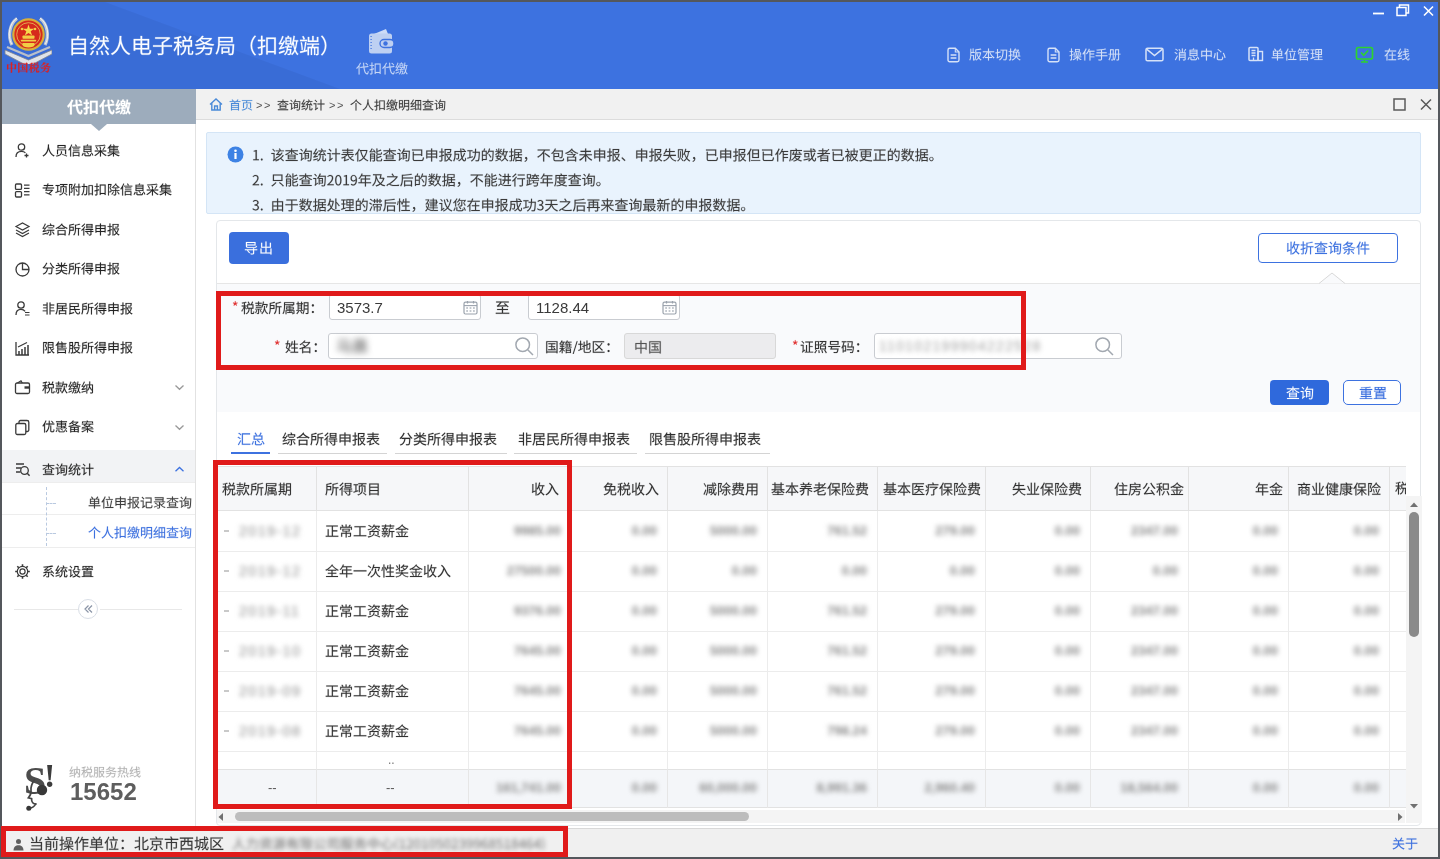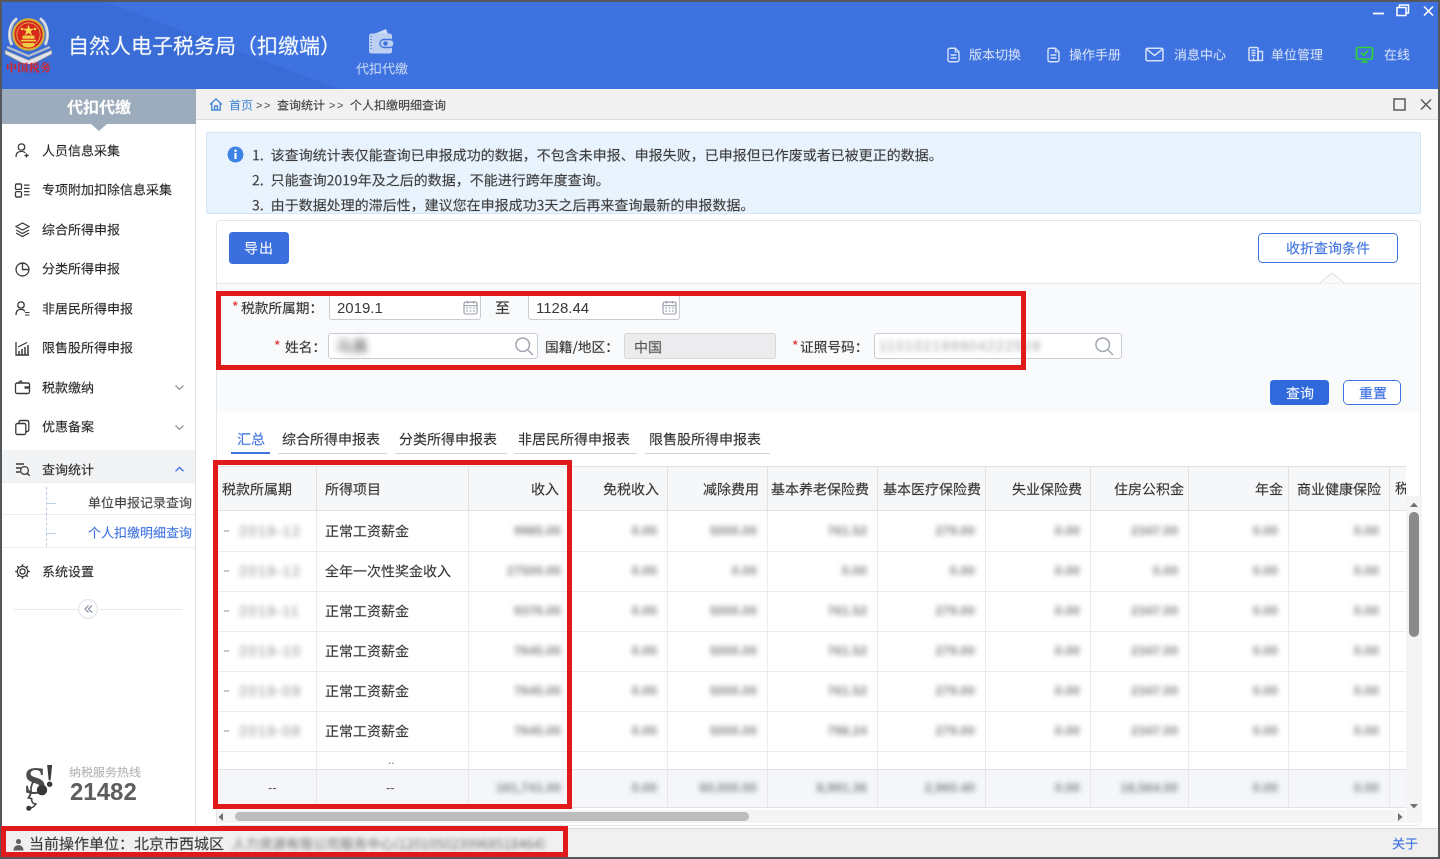--- a/index.html
+++ b/index.html
@@ -662,21 +662,21 @@
         <use href="#qbl"></use>
         <use href="#qj" x="1000"></use>
         <use href="#qbC" x="2000"></use>
         <use href="#qk" x="3000"></use>
         <use href="#qbD" x="4000"></use>
         <use href="#qJ" x="5000"></use>
       </g>
     </svg>
   </div>
 <div style="position:absolute;left:70px;top:776.6px;">
-    <div style="font-family:'Liberation Sans',sans-serif;font-size:24px;line-height:29.8px;color:#5e5e5e;font-weight:bold;white-space:nowrap">21482</div>
+    <div style="font-family:'Liberation Sans',sans-serif;font-size:24px;line-height:29.8px;color:#5e5e5e;font-weight:bold;white-space:nowrap">15652</div>
   </div>
 <div style="position:absolute;left:196px;top:89px;width:1242px;height:31px;background:#f1f1f1;border-bottom:1px solid #dcdcdc;box-sizing:border-box"></div>
 <div style="position:absolute;left:208px;top:97px;">
     <svg width="16" height="15" viewBox="0 0 16 15" style="display:block">
       <path d="M2 7.5 L8 2 L14 7.5 M3.8 6.3 V13 h8.4 V6.3 M6.6 13 V9 h2.8 v4" fill="none" stroke="#4a8ad8" stroke-width="1.4"></path>
     </svg>
   </div>
 <div style="position:absolute;left:229px;top:99.0px;">
     <svg style="display:block;width:24.0px;height:12px;" viewBox="0 0 2000 1000" fill="#4a8ad8" stroke="#4a8ad8" stroke-width="10">
       <g transform="translate(0,880) scale(1,-1)">
@@ -901,21 +901,21 @@
         <use href="#qbk" x="1000"></use>
         <use href="#qY" x="2000"></use>
         <use href="#qcP" x="3000"></use>
         <use href="#qcQ" x="4000"></use>
         <use href="#qcR" x="5000"></use>
       </g>
     </svg>
   </div>
 <div style="position:absolute;left:329px;top:294px;width:152px;height:26px;background:#fff;border:1px solid #c9ccd1;border-radius:3px;box-sizing:border-box"></div>
 <div style="position:absolute;left:337px;top:298.7px;">
-    <div style="font-family:'Liberation Sans',sans-serif;font-size:15px;line-height:18.6px;color:#3a3a3a;white-space:nowrap">2019.1</div>
+    <div style="font-family:'Liberation Sans',sans-serif;font-size:15px;line-height:18.6px;color:#3a3a3a;white-space:nowrap">3573.7</div>
   </div>
 <div style="position:absolute;left:463px;top:300px;">
     <svg width="15" height="15" viewBox="0 0 15 15" style="display:block">
       <rect x="1" y="2.2" width="13" height="11.8" rx="1.5" fill="none" stroke="#9aa2ac" stroke-width="1.2"></rect>
       <path d="M1 5.6 h13" stroke="#9aa2ac" stroke-width="1.1"></path>
       <path d="M4.5 1 v2.5 M10.5 1 v2.5" stroke="#9aa2ac" stroke-width="1.2"></path>
       <g fill="#b6bcc4">
         <rect x="3.2" y="7.2" width="1.8" height="1.6"></rect>
         <rect x="6.6" y="7.2" width="1.8" height="1.6"></rect>
         <rect x="10" y="7.2" width="1.8" height="1.6"></rect>

